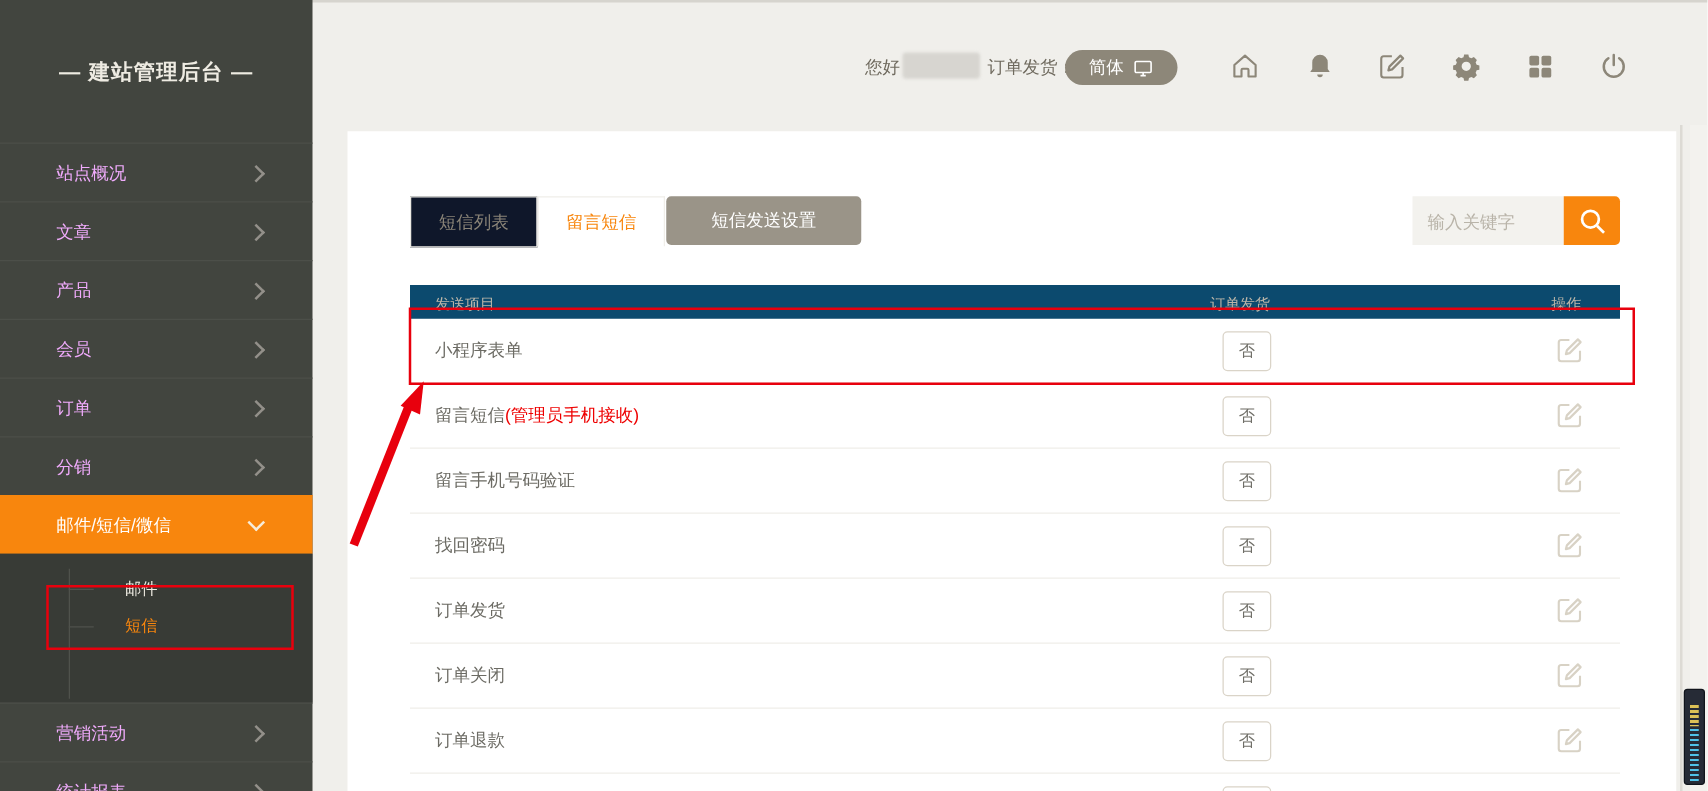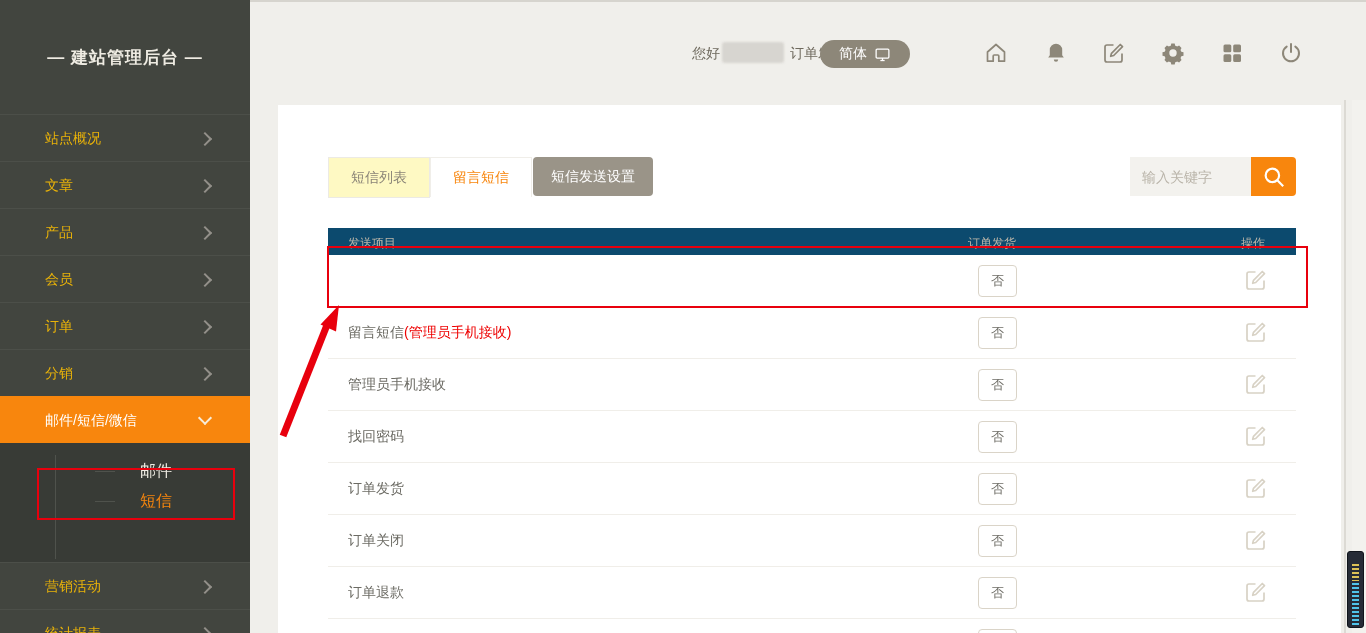--- a/index.html
+++ b/index.html
@@ -8,51 +8,51 @@
   .abs{position:absolute;box-sizing:border-box;}
 
   
   .top-strip{left:0;top:0;width:1366px;height:2px;background:#d6d4ce;}
 
   
   .sidebar{left:0;top:0;width:250px;height:633px;background:#42453f;color:#e9e6dd;}
   .side-title{height:114px;display:flex;align-items:center;justify-content:center;
               font-size:17px;font-weight:700;letter-spacing:1px;color:#eeebe2;}
   .sitem{position:relative;height:46px;line-height:46px;padding-left:45px;font-size:14px;
-         border-top:1px solid #4c4f49;cursor:pointer;color:#eab308;}
+         border-top:1px solid #4c4f49;cursor:pointer;color:#f0abfc;}
   .sitem .chev{position:absolute;right:40px;top:19px;width:8px;height:8px;
          border-top:2px solid #93908a;border-right:2px solid #93908a;transform:rotate(45deg);}
   .sitem.active{background:var(--accent);color:#fff;border-top-color:var(--accent);}
   .sitem.active .chev{border-color:#f7ecd9;transform:rotate(135deg);top:16px;}
   .subpanel{position:relative;height:119px;background:#383b36;}
   .tree-v{position:absolute;left:55px;top:12px;width:1px;height:104px;background:#4f524c;}
-  .subitem{position:relative;height:30px;line-height:30px;padding-left:100px;font-size:16px;
-           color:#efece3;cursor:pointer;margin-left:40px;}
+  .subitem{position:relative;height:30px;line-height:30px;padding-left:100px;font-size:13px;
+           color:#efece3;cursor:pointer;}
   .subitem .tree-h{position:absolute;left:55px;top:15px;width:20px;height:1px;background:#4f524c;}
   .subitem.active{color:var(--accent);}
   .subpanel{padding-top:13px;box-sizing:border-box;}
 
   
   .topbar-text{top:45px;font-size:14px;color:#6f6a5e;}
   .blur-box{left:722px;top:42px;width:62px;height:21px;background:#d7d5d0;border-radius:3px;
             filter:blur(1.3px);}
-  .lang-pill{left:820px;top:40px;width:90px;height:28px;border-radius:14px;background:#8d8779;
+  .lang-pill{left:852px;top:40px;width:90px;height:28px;border-radius:14px;background:#8d8779;
              color:#fff;display:flex;align-items:center;justify-content:center;gap:7px;
              font-size:14px;cursor:pointer;}
   .hicon{top:41px;width:24px;height:24px;color:#8d8779;cursor:pointer;}
   .hicon svg{width:24px;height:24px;display:block;}
 
   
   .card{left:278px;top:105px;width:1063px;height:528px;background:#ffffff;}
 
   .tabgroup{left:50px;top:52px;display:flex;}
   .tab{height:39px;line-height:39px;padding:0 22px;font-size:14px;cursor:pointer;
-       background:#fef9c3;color:#8b8578;border:1px solid #eceae4;}
+       background:#0f172a;color:#8b8578;border:1px solid #eceae4;}
   .tab.active{background:#fff;color:var(--accent);border-color:#f0eee9;border-bottom:none;}
-  .btn-gray{left:255px;top:52px;height:39px;line-height:39px;padding:0 18px;background:#9a9488;
+  .btn-gray{left:255px;top:52px;height:39px;line-height:39px;padding:0 36px;background:#9a9488;
             color:#fff;font-size:14px;border-radius:4px;cursor:pointer;}
   .search-input{left:852px;top:52px;width:121px;height:39px;background:#f3f2ee;border:none;
                 outline:none;padding:0 12px;font-size:14px;color:#6f6a5e;box-sizing:border-box;
                 font-family:"Liberation Sans",sans-serif;}
   .search-input::placeholder{color:#b9b4a9;}
   .search-btn{left:973px;top:52px;width:45px;height:39px;background:var(--accent);
               border-radius:0 4px 4px 0;display:flex;align-items:center;justify-content:center;
               cursor:pointer;}
 
   .thead{left:50px;top:123px;width:968px;height:27px;background:#0c4a6e;font-size:12px;
@@ -218,40 +218,41 @@
       </span>
     </div>
 
     <div class="abs thead">
       <span class="th-name">发送项目</span>
       <span class="th-auto">订单发货</span>
       <span class="th-op">操作</span>
     </div>
     <div class="abs tbody">
         <div class="trow">
+          <span class="rname">小程序表单</span>
           <span class="btn-no">否</span>
           <span class="op-icon">
             <svg viewBox="0 0 24 24" fill="none" stroke="currentColor" stroke-width="1.7" stroke-linejoin="round">
               <path d="M20 12.5 V19 a2 2 0 0 1-2 2 H5 a2 2 0 0 1-2-2 V6 a2 2 0 0 1 2-2 h6.5"></path>
               <path d="M9.5 12.3 L18.3 3.5 l2.2 2.2 L11.7 14.5 l-3 .8 Z"></path>
             </svg>
           </span>
         </div>
         <div class="trow">
           <span class="rname">留言短信<em>(管理员手机接收)</em></span>
           <span class="btn-no">否</span>
           <span class="op-icon">
             <svg viewBox="0 0 24 24" fill="none" stroke="currentColor" stroke-width="1.7" stroke-linejoin="round">
               <path d="M20 12.5 V19 a2 2 0 0 1-2 2 H5 a2 2 0 0 1-2-2 V6 a2 2 0 0 1 2-2 h6.5"></path>
               <path d="M9.5 12.3 L18.3 3.5 l2.2 2.2 L11.7 14.5 l-3 .8 Z"></path>
             </svg>
           </span>
         </div>
         <div class="trow">
-          <span class="rname">管理员手机接收</span>
+          <span class="rname">留言手机号码验证</span>
           <span class="btn-no">否</span>
           <span class="op-icon">
             <svg viewBox="0 0 24 24" fill="none" stroke="currentColor" stroke-width="1.7" stroke-linejoin="round">
               <path d="M20 12.5 V19 a2 2 0 0 1-2 2 H5 a2 2 0 0 1-2-2 V6 a2 2 0 0 1 2-2 h6.5"></path>
               <path d="M9.5 12.3 L18.3 3.5 l2.2 2.2 L11.7 14.5 l-3 .8 Z"></path>
             </svg>
           </span>
         </div>
         <div class="trow">
           <span class="rname">找回密码</span>

